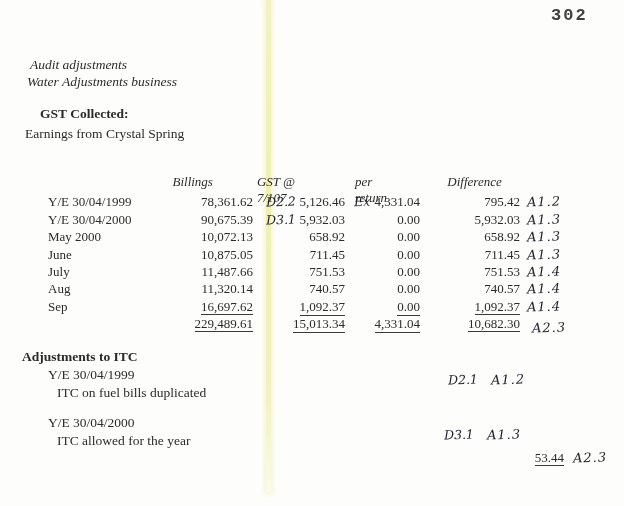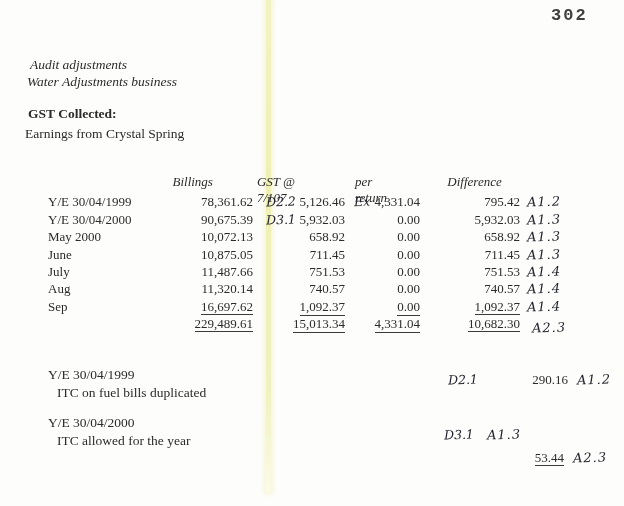--- a/index.html
+++ b/index.html
@@ -66,21 +66,21 @@
 
 <div class="page">
 
   <div class="yellow-line"></div>
 
   <div class="txt pageno">302</div>
 
   <div class="txt ital" style="top:57px;left:30px;">Audit adjustments</div>
   <div class="txt ital" style="top:74px;left:27px;">Water Adjustments business</div>
 
-  <div class="txt bold" style="top:106px;left:28px;">GST Collected:</div>
+  <div class="txt bold" style="top:106px;left:40px;">GST Collected:</div>
   <div class="txt plain" style="top:126px;left:25px;">Earnings from Crystal Spring</div>
 
   <div class="gst-table">
     <div class="thead">
       <span class="c-label"></span>
       <span class="c-bill">Billings</span>
       <span class="c-gst">GST @ 7/107</span>
       <span class="c-ret">per return</span>
       <span class="c-diff">Difference</span>
       <span class="c-ann"></span>
@@ -187,26 +187,26 @@
           <span class="num ul">15,013.34</span>
         </span>
       <span class="c-ret">
           <span class="num ul">4,331.04</span>
         </span>
       <span class="c-diff"><span class="num ul">10,682.30</span></span>
       <span class="c-ann"><span class="hw ann tot-ann">A2.3</span></span>
     </div>
   </div>
 
+  <div class="txt bold itc-title">Adjustments to ITC</div>
 
   <div class="txt itc-year1">Y/E 30/04/1999</div>
   <div class="txt itc-desc1">ITC on fuel bills duplicated</div>
   <div class="txt itc-line1">
     <span class="hw mark">D2.1</span>
-    <span class="num amt">290.16</span>
     <span class="hw ann">A1.2</span>
   </div>
 
   <div class="txt itc-year2">Y/E 30/04/2000</div>
   <div class="txt itc-desc2">ITC allowed for the year</div>
   <div class="txt itc-line2">
     <span class="hw mark">D3.1</span>
     <span class="hw ann">A1.3</span>
   </div>
 

